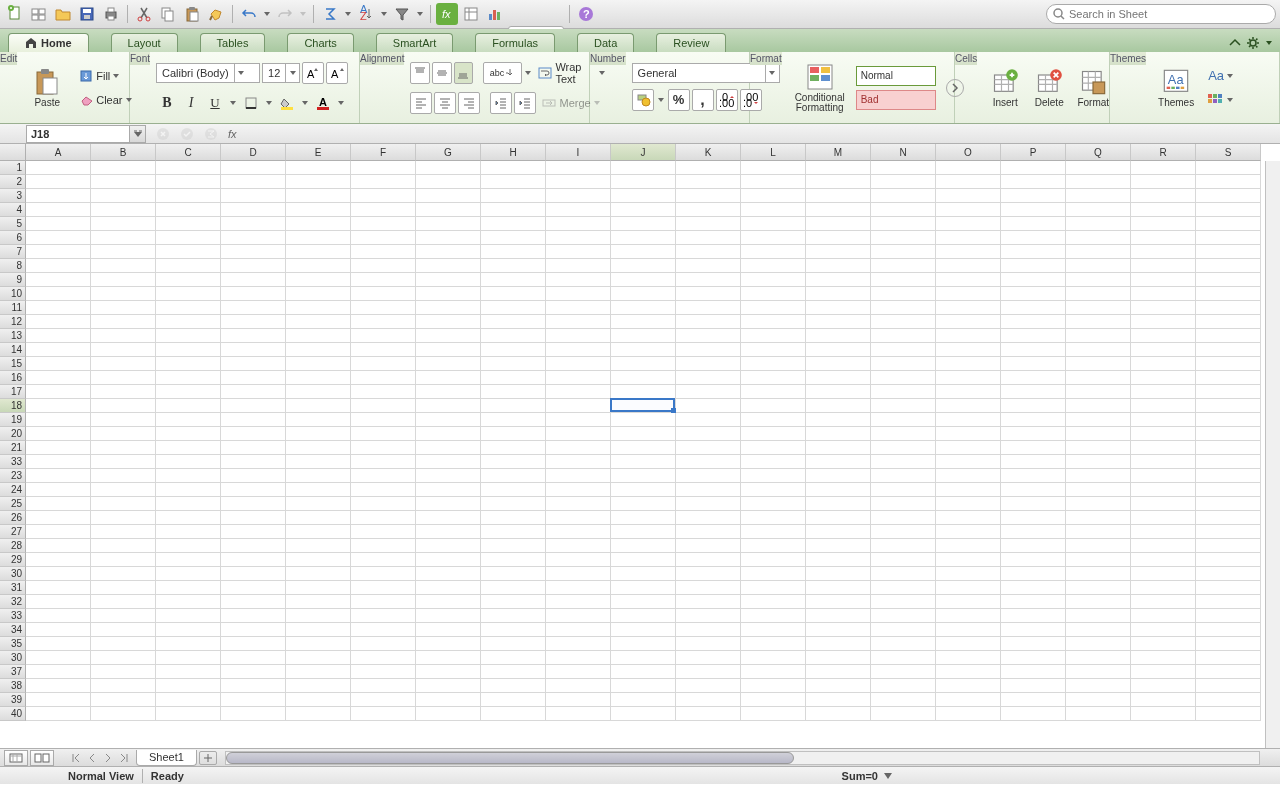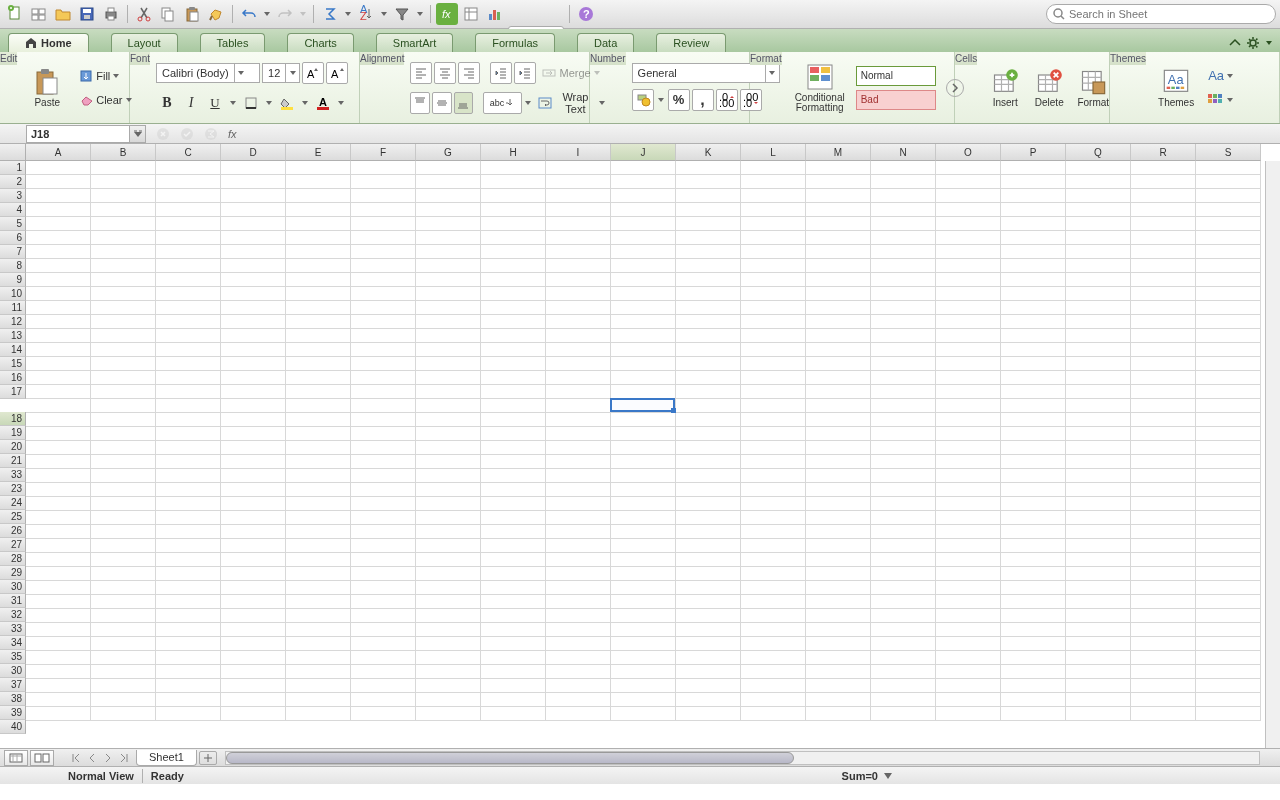--- a/index.html
+++ b/index.html
@@ -24,39 +24,39 @@
 .rgroup-body{flex:1;display:flex;align-items:center;padding:2px 6px;gap:4px;}
 .big-btn{display:flex;flex-direction:column;align-items:center;justify-content:center;width:48px;height:54px;gap:2px;}
 .big-btn svg{width:28px;height:28px;}
 .big-btn span{font-size:10px;text-align:center;line-height:10px;}
 .mini-row{display:flex;align-items:center;gap:2px;height:26px;}
 .mini-btn{width:22px;height:22px;display:flex;align-items:center;justify-content:center;border:1px solid transparent;border-radius:2px;}
 .mini-btn.boxed{border:1px solid #aaa;background:#fff;}
 .combo{display:flex;align-items:center;border:1px solid #aaa;background:#fff;height:20px;}
 .combo span{padding:0 5px;white-space:nowrap;}
 .combo .arrow{width:14px;border-left:1px solid #aaa;height:100%;display:flex;align-items:center;justify-content:center;}
-.stack{display:flex;flex-direction:column;gap:2px;text-align:center;}
+.stack{display:flex;flex-direction:column;gap:2px;}
 .txt-btn{display:flex;align-items:center;gap:3px;padding:0 4px;height:22px;}
 .style-box{width:80px;height:20px;border:1px solid;padding:1px 4px;font-size:10px;display:flex;align-items:center;}
 .style-normal{border-color:#6a9a3a;background:#fff;}
 .style-bad{border-color:#d88;background:#f8d0d0;color:#a03030;}
 .namebox-row{height:20px;background:linear-gradient(#f4f4f4,#e4e4e4);border-bottom:1px solid #b0b0b0;display:flex;align-items:center;}
 .namebox{width:104px;height:18px;border:1px solid #aaa;background:#fff;margin-left:26px;display:flex;align-items:center;padding:0 4px;font-weight:bold;}
 .namebox-arrow{width:16px;border-left:1px solid #aaa;display:flex;align-items:center;justify-content:center;height:18px;background:linear-gradient(#f0f0f0,#d8d8d8);border:1px solid #aaa;border-left:none;}
 .fx-btns{display:flex;gap:2px;margin-left:6px;}
 .fx-label{margin-left:6px;font-style:italic;color:#666;}
 .formula-input{flex:1;height:16px;border:none;background:transparent;margin-left:4px;outline:none;}
 .grid-container{position:relative;height:604px;overflow:hidden;display:flex;}
 .corner{width:26px;height:17px;background:linear-gradient(#f0f0f0,#dcdcdc);border-right:1px solid #b0b0b0;border-bottom:1px solid #b0b0b0;position:absolute;left:0;top:0;}
 .col-headers{position:absolute;left:26px;top:0;height:17px;display:flex;}
 .col-h{width:65px;height:17px;background:linear-gradient(#f0f0f0,#dcdcdc);border-right:1px solid #c8c8c8;border-bottom:1px solid #b0b0b0;display:flex;align-items:center;justify-content:center;font-size:10px;}
 .col-h.sel{background:linear-gradient(#e0e8d0,#c8d8b8);}
 .row-headers{position:absolute;left:0;top:17px;width:26px;}
 .row-h{height:14px;background:linear-gradient(#f0f0f0,#dcdcdc);border-right:1px solid #b0b0b0;border-bottom:1px solid #c8c8c8;display:flex;align-items:center;justify-content:flex-end;padding-right:3px;font-size:10px;}
-.row-h.sel{background:linear-gradient(#e0e8d0,#c8d8b8);margin-top:13px;}
+.row-h.sel{background:linear-gradient(#e0e8d0,#c8d8b8);}
 .cells{position:absolute;left:26px;top:17px;}
 .cell-row{display:flex;height:14px;}
 .cell{width:65px;height:14px;border-right:1px solid #d8d8d8;border-bottom:1px solid #d8d8d8;}
 .sel-cell{position:absolute;border:2px solid #3a78c8;background:rgba(200,220,255,0.08);}
 .sel-handle{position:absolute;width:5px;height:5px;background:#3a78c8;right:-3px;bottom:-3px;}
 .vscroll{position:absolute;right:0;top:17px;width:15px;bottom:0;background:#f0f0f0;border-left:1px solid #c0c0c0;}
 .sheet-bar{height:18px;background:linear-gradient(#f0f0f0,#dcdcdc);border-top:1px solid #b0b0b0;display:flex;align-items:center;}
 .view-btns{display:flex;padding:0 4px;gap:2px;}
 .view-btn{width:24px;height:16px;border:1px solid #aaa;background:linear-gradient(#fff,#e8e8e8);display:flex;align-items:center;justify-content:center;}
 .nav-btns{display:flex;margin-left:10px;}
@@ -384,58 +384,20 @@
     </div>
   </div>
 
   <div class="rgroup" style="width:230px">
     <div class="rgroup-title">Alignment</div>
     <div class="rgroup-body">
       <div class="stack" style="gap:4px;">
         <div class="mini-row">
           <div class="mini-btn boxed">
               <svg width="14" height="14">
-                <path d="M2 3h10M2 6h6M2 9h10M2 12h6" stroke="#666"></path>
-              </svg>
-            </div>
-          <div class="mini-btn boxed">
-              <svg width="14" height="14">
-                <path d="M2 3h10M4 6h6M2 9h10M4 12h6" stroke="#666"></path>
-              </svg>
-            </div>
-          <div class="mini-btn boxed">
-              <svg width="14" height="14">
-                <path d="M2 3h10M6 6h6M2 9h10M6 12h6" stroke="#666"></path>
-              </svg>
-            </div>
-          <div style="width:6px"></div>
-          <div class="mini-btn boxed">
-              <svg width="14" height="14">
-                <path d="M6 3h6M6 6h6M6 9h6M6 12h6M4 7l-2-2v4z" stroke="#666" fill="#5a8ac8"></path>
-              </svg>
-            </div>
-          <div class="mini-btn boxed">
-              <svg width="14" height="14">
-                <path d="M6 3h6M6 6h6M6 9h6M6 12h6M2 5l2 2-2 2z" stroke="#666" fill="#5a8ac8"></path>
-              </svg>
-            </div>
-          <div class="txt-btn" style="opacity:.5">
-              <svg width="14" height="14">
-                <rect x="1" y="4" width="12" height="6" fill="none" stroke="#888"></rect>
-                <path d="M4 7h6m-2-2l2 2-2 2" stroke="#888" fill="none"></path>
-              </svg>
-              <span>Merge</span>
-              <svg width="6" height="4">
-                <path d="M0 0h6L3 4z" fill="#888"></path>
-              </svg>
-            </div>
-        </div>
-        <div class="mini-row">
-          <div class="mini-btn boxed">
-              <svg width="14" height="14">
                 <path d="M2 2h10M3 4h8M3 6h8" stroke="#666"></path>
               </svg>
             </div>
           <div class="mini-btn boxed">
               <svg width="14" height="14">
                 <path d="M3 5h8M2 7h10M3 9h8" stroke="#666"></path>
               </svg>
             </div>
           <div class="mini-btn boxed" style="background:#d8e4c8;">
               <svg width="14" height="14">
@@ -455,20 +417,58 @@
               </svg>
             </div>
           <div class="txt-btn">
               <svg width="14" height="14">
                 <rect x="1" y="2" width="12" height="10" fill="none" stroke="#5a8ac8"></rect>
                 <path d="M3 5h6a2 2 0 010 4h-2m0 0l1-1m-1 1l1 1" stroke="#666" fill="none"></path>
               </svg>
               <span>Wrap Text</span>
               <svg width="6" height="4">
                 <path d="M0 0h6L3 4z" fill="#666"></path>
+              </svg>
+            </div>
+        </div>
+        <div class="mini-row">
+          <div class="mini-btn boxed">
+              <svg width="14" height="14">
+                <path d="M2 3h10M2 6h6M2 9h10M2 12h6" stroke="#666"></path>
+              </svg>
+            </div>
+          <div class="mini-btn boxed">
+              <svg width="14" height="14">
+                <path d="M2 3h10M4 6h6M2 9h10M4 12h6" stroke="#666"></path>
+              </svg>
+            </div>
+          <div class="mini-btn boxed">
+              <svg width="14" height="14">
+                <path d="M2 3h10M6 6h6M2 9h10M6 12h6" stroke="#666"></path>
+              </svg>
+            </div>
+          <div style="width:6px"></div>
+          <div class="mini-btn boxed">
+              <svg width="14" height="14">
+                <path d="M6 3h6M6 6h6M6 9h6M6 12h6M4 7l-2-2v4z" stroke="#666" fill="#5a8ac8"></path>
+              </svg>
+            </div>
+          <div class="mini-btn boxed">
+              <svg width="14" height="14">
+                <path d="M6 3h6M6 6h6M6 9h6M6 12h6M2 5l2 2-2 2z" stroke="#666" fill="#5a8ac8"></path>
+              </svg>
+            </div>
+          <div class="txt-btn" style="opacity:.5">
+              <svg width="14" height="14">
+                <rect x="1" y="4" width="12" height="6" fill="none" stroke="#888"></rect>
+                <path d="M4 7h6m-2-2l2 2-2 2" stroke="#888" fill="none"></path>
+              </svg>
+              <span>Merge</span>
+              <svg width="6" height="4">
+                <path d="M0 0h6L3 4z" fill="#888"></path>
               </svg>
             </div>
         </div>
       </div>
     </div>
   </div>
 
   <div class="rgroup" style="width:160px">
     <div class="rgroup-title">Number</div>
     <div class="rgroup-body">

